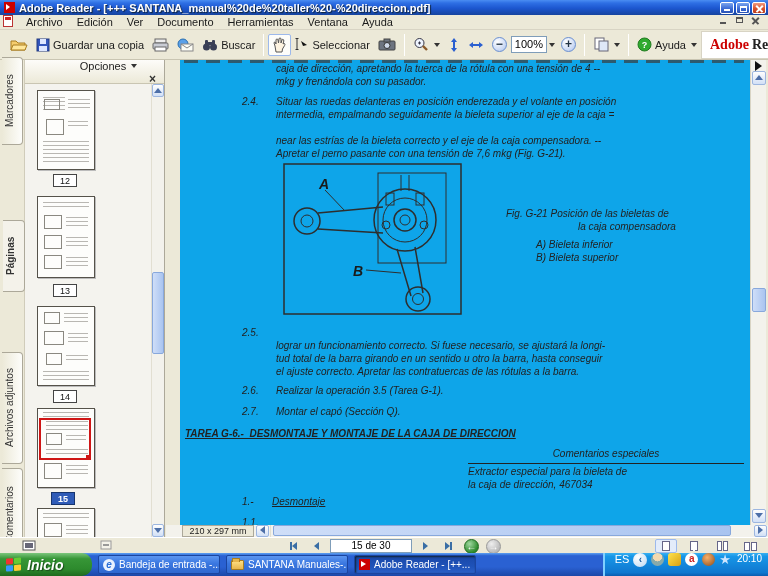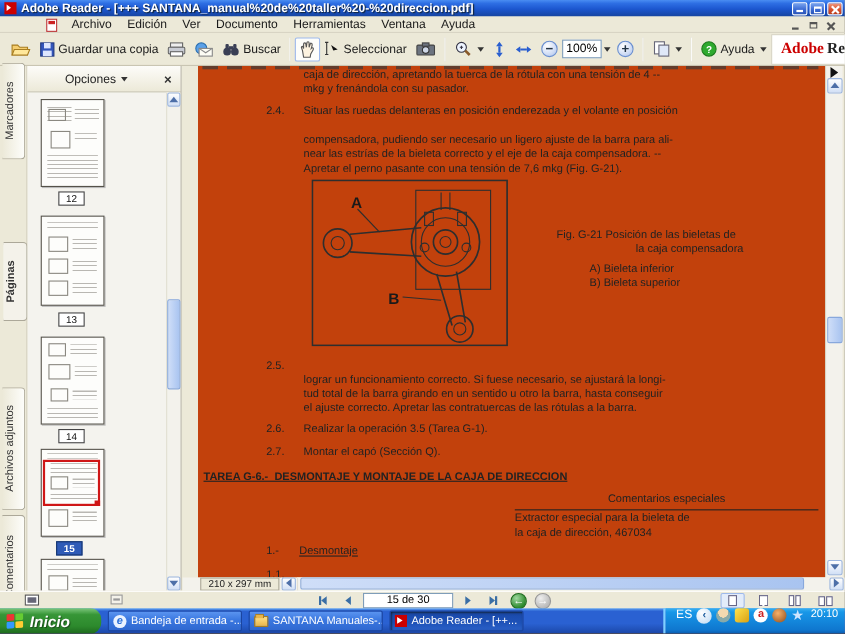--- a/index.html
+++ b/index.html
@@ -17,21 +17,21 @@
   .wbtn { width:14px; height:12px; border:1px solid #fff; border-radius:2px; position:relative;
     background:linear-gradient(180deg,#7aa4ee,#3767d2 60%,#2a53b4); }
   .wbtn.close { background:linear-gradient(180deg,#ef9a80,#d9512c 55%,#b63a1b); }
   .wbtn .bar { position:absolute; left:3px; bottom:2px; width:6px; height:2px; background:#fff; }
   .wbtn .box { position:absolute; left:3px; top:3px; width:7px; height:6px; border:1px solid #fff; border-top-width:2px; }
   .wbtn .x1,.wbtn .x2 { position:absolute; left:2px; top:5px; width:9px; height:1.6px; background:#fff; }
   .wbtn .x1 { transform:rotate(45deg);} .wbtn .x2 { transform:rotate(-45deg);}
 
   
   .menubar { position:absolute; left:0; top:15px; width:768px; height:15px; background:#ece9d8;
-    border-bottom:1px solid #d8d4c4; display:flex; align-items:flex-end;padding-left:39px; }
+    border-bottom:1px solid #d8d4c4; display:flex; align-items:flex-start; }
   .pdficon { width:10px; height:12px; background:#fff; border:1px solid #b33; margin:0 6px 0 3px; position:relative; }
   .pdficon:after { content:""; position:absolute; left:1px; top:1px; width:6px; height:3px; background:#c22; }
   .menuitem { padding:1px 7px; color:#1a1a1a; }
   .mdibtns { margin-left:auto; display:flex; gap:4px; padding-right:6px; color:#444; align-items:center; }
   .mdib { width:12px; height:11px; position:relative; }
   .mdib .bar { position:absolute; left:2px; bottom:2px; width:6px; height:2px; background:#555; }
   .mdib .box { position:absolute; left:2px; top:2px; width:7px; height:6px; border:1px solid #555; border-top-width:2px; }
   .mdib .x1,.mdib .x2 { position:absolute; left:1px; top:5px; width:9px; height:1.5px; background:#555; }
   .mdib .x1 { transform:rotate(45deg);} .mdib .x2 { transform:rotate(-45deg);}
 
@@ -54,21 +54,21 @@
   .main { position:absolute; left:0; top:60px; width:768px; height:477px; background:#ece9d8; }
 
   
   .tabstrip { position:absolute; left:0; top:0; width:25px; height:477px; background:#ece9d8; border-right:1px solid #d0ccba; }
   .vtab { position:absolute; left:2px; width:21px; background:linear-gradient(90deg,#fdfdfa,#ece9d8); border:1px solid #aca899; border-right:none; border-radius:4px 0 0 4px;
     writing-mode:vertical-rl; transform:rotate(180deg); text-align:center; font-size:10px; color:#333; padding:6px 2px; }
   .vtab.active { background:#f4f2ea; font-weight:bold; left:3px; width:22px; }
 
   
   .panel { position:absolute; left:25px; top:0; width:140px; height:477px; background:#f4f3ee; border-right:1px solid #aca899; }
-  .panelhdr { position:absolute; left:0; top:0; width:139px; height:24px; background:linear-gradient(180deg,#fdfcf9,#ece9d8); border-bottom:1px solid #c9c5b2; display:flex; align-items:center; padding:0 6px; }
+  .panelhdr { position:absolute; left:0; top:0; width:139px; height:24px; background:linear-gradient(180deg,#fdfcf9,#ece9d8); border-bottom:1px solid #c9c5b2; display:flex; align-items:center; padding:0 6px;flex-direction:column; }
   .optlabel { display:flex; align-items:center; gap:3px; margin-left:28px; color:#222; }
   .panelclose { margin-left:auto; color:#333; font-size:12px; font-weight:bold; padding:0 2px; }
   .thumbwrap { position:absolute; left:0; top:24px; width:126px; height:453px; overflow:hidden; }
   .thumb { position:absolute; left:12px; width:58px; background:#fdfdfb; border:1px solid #55524a; box-shadow:1px 1px 0 #bbb; }
   .tsketch { position:absolute; background:repeating-linear-gradient(180deg,#b9b7b2 0 1px,transparent 1px 4px); }
   .tfig { position:absolute; border:1px solid #8a8880; }
   .plabel { position:absolute; width:24px; height:13px; border:1px solid #444; background:#fff; font-size:9px; text-align:center; line-height:12px; color:#111; }
   .plabel.sel { background:#2f5bb7; border:1px solid #17356e; color:#fff; font-weight:bold; }
   .viewrect { position:absolute; border:2px solid #cf1616; }
   .viewrect .grip { position:absolute; right:-2px; bottom:-2px; width:5px; height:5px; background:#cf1616; }
@@ -78,22 +78,22 @@
   .strack { position:absolute; background:#f3f2ec; border-left:1px solid #e2dfd2; }
   .sthumb { position:absolute; background:linear-gradient(90deg,#cfdef8,#a9c4f0); border:1px solid #88a8dc; border-radius:2px; }
   .arrowglyph { width:0; height:0; display:inline-block; }
   .up { border-left:4px solid transparent; border-right:4px solid transparent; border-bottom:5px solid #4d6fa8; }
   .down { border-left:4px solid transparent; border-right:4px solid transparent; border-top:5px solid #4d6fa8; }
   .left { border-top:4px solid transparent; border-bottom:4px solid transparent; border-right:5px solid #4d6fa8; }
   .right { border-top:4px solid transparent; border-bottom:4px solid transparent; border-left:5px solid #4d6fa8; }
 
   
   .docarea { position:absolute; left:166px; top:0; width:584px; height:465px; background:#ece9d8; }
-  .docpage { position:absolute; left:14px; top:0; width:570px; height:465px; background:#c2410c; overflow:hidden;
-    font-family:"DejaVu Sans Mono",monospace; font-size:10px; line-height:12.5px; color:#222; }
+  .docpage { position:absolute; left:14px; top:0; width:570px; height:465px; background:#0ea5e9; overflow:hidden;
+    font-family:"DejaVu Sans Mono",monospace; font-size:10px; line-height:12.5px; color:#222;font-style:italic; }
   .cliptop { position:absolute; left:4px; top:0; width:560px; height:3px;
     background:repeating-linear-gradient(90deg,#3a3a3a 0 14px,transparent 14px 22px); opacity:.7; }
   .dabs { position:absolute; white-space:pre; }
   .u { text-decoration:underline; }
   .figbox { position:absolute; left:103px; top:103px; width:179px; height:152px; }
   .vscroll { position:absolute; left:750px; top:0; width:16px; height:465px; background:#f3f2ec; border-left:1px solid #d8d4c4; }
   .panetoggle { position:absolute; left:4px; top:1px; width:0; height:0; border-top:5px solid transparent; border-bottom:5px solid transparent; border-left:7px solid #111; }
 
   
   .hrow { position:absolute; left:166px; top:465px; width:602px; height:12px; background:#f3f2ec; }
@@ -381,21 +381,21 @@
 
     <div class="docarea">
       <div class="docpage">
         <div class="cliptop"></div>
 
         <div class="dabs" style="left:96px; top:3px">caja de dirección, apretando la tuerca de la rótula con una tensión de 4 --</div>
         <div class="dabs" style="left:96px; top:16px">mkg y frenándola con su pasador.</div>
 
         <div class="dabs" style="left:62px; top:36px">2.4.</div>
         <div class="dabs" style="left:96px; top:36px">Situar las ruedas delanteras en posición enderezada y el volante en posición</div>
-        <div class="dabs" style="left:96px; top:62px">compensadora, pudiendo ser necesario un ligero ajuste de la barra para ali-</div>
+        <div class="dabs" style="left:96px; top:49px">intermedia, empalmando seguidamente la bieleta superior al eje de la caja =</div>
         <div class="dabs" style="left:96px; top:75px">near las estrías de la bieleta correcto y el eje de la caja compensadora. --</div>
         <div class="dabs" style="left:96px; top:88px">Apretar el perno pasante con una tensión de 7,6 mkg (Fig. G-21).</div>
 
         <div class="figbox">
           <svg width="179" height="152" viewBox="0 0 179 152">
             <rect x="1" y="1" width="177" height="150" fill="none" stroke="#2e2e2e" stroke-width="1.5"></rect>
             <rect x="95" y="10" width="68" height="90" fill="none" stroke="#2e2e2e"></rect>
             <circle cx="24" cy="58" r="13" fill="none" stroke="#2e2e2e" stroke-width="1.5"></circle>
             <circle cx="24" cy="58" r="6" fill="none" stroke="#2e2e2e"></circle>
             <path d="M35 50 L100 44 M35 66 L100 70" fill="none" stroke="#2e2e2e" stroke-width="1.5"></path>

